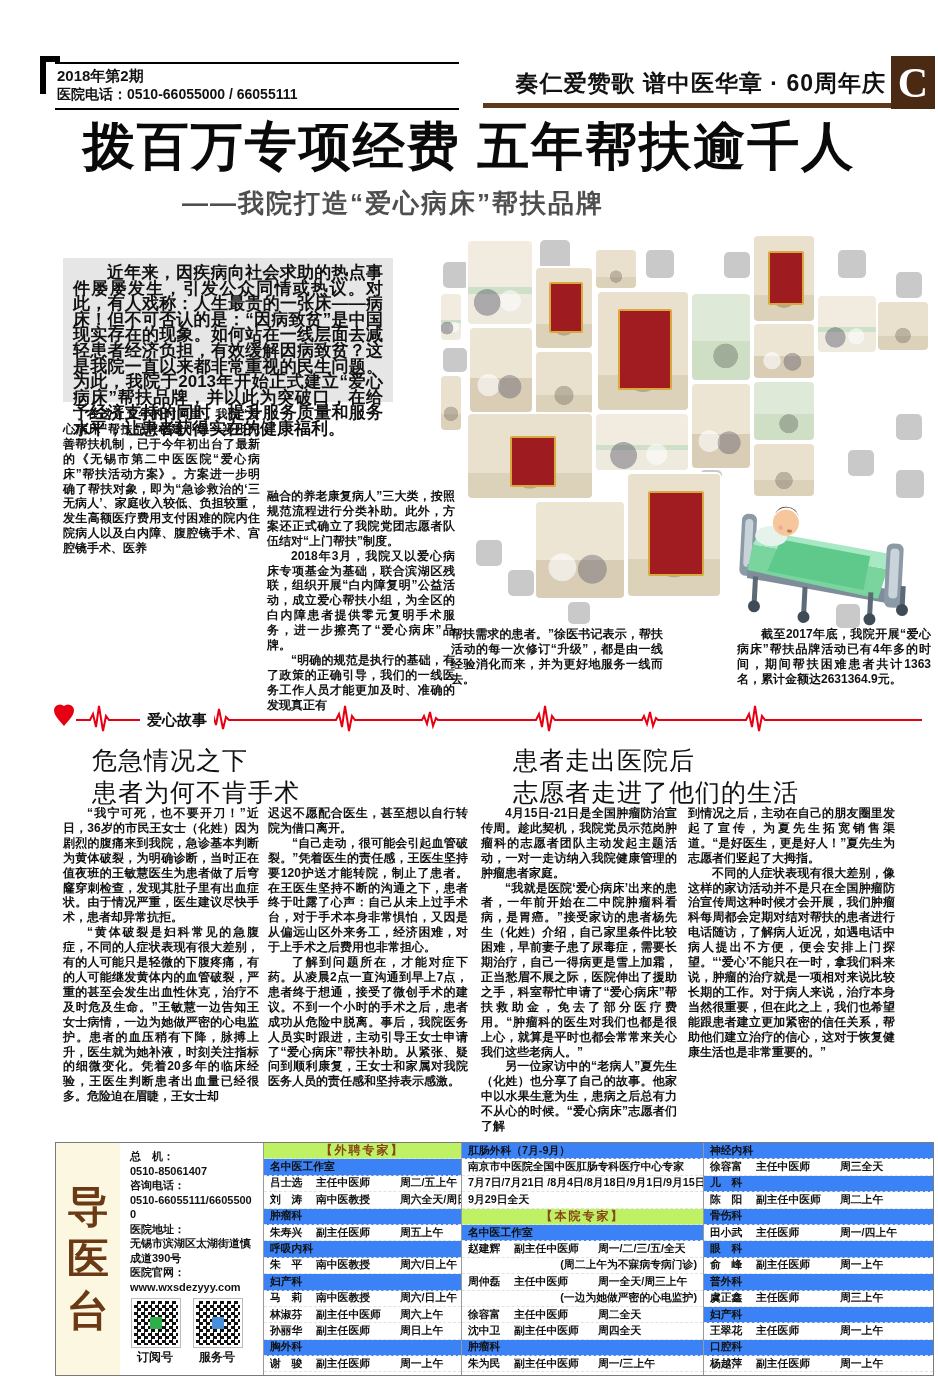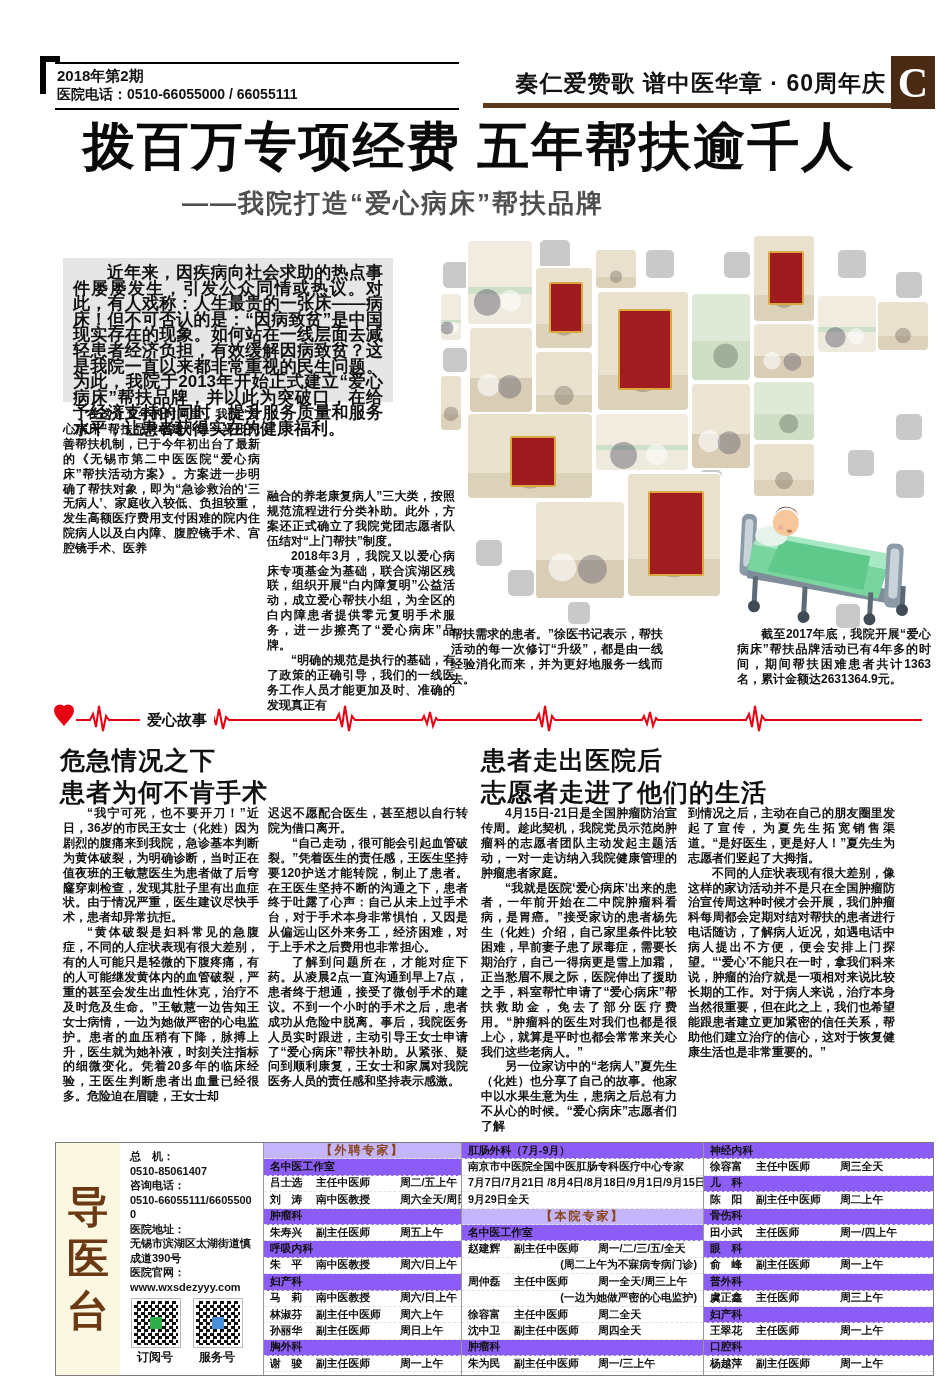--- a/index.html
+++ b/index.html
@@ -59,21 +59,21 @@
   .ph-bannerBig::after { content:""; position:absolute; left:22%; top:14%; width:56%; height:66%;
       background:#a01c20; border:2px solid #d9a93f; border-radius:2px; }
   .ph-bannerWide::after { content:""; position:absolute; left:34%; top:26%; width:34%; height:56%;
       background:#9e1b1f; border:2px solid #d9a93f; border-radius:2px; }
 
   
   .divider-svg { left:50px; top:700px; }
   .divider-label { left:140px; top:711px; font-size:15px; font-weight:900; background:#fff; padding:0 7px; }
 
   
-  .story-title { font-size:25px; font-weight:700; line-height:1.28; letter-spacing:1px; }
+  .story-title { font-size:25px; font-weight:400; line-height:1.28; letter-spacing:1px;margin-left:32px; }
   .st1 { left:60px;  top:744px; width:410px; }
   .st2 { left:481px; top:744px; width:450px; }
   .s1c1 { left:63px;  top:806px; width:196px; height:286px; }
   .s1c2 { left:268px; top:806px; width:200px; height:286px; }
   .s2c1 { left:481px; top:806px; width:196px; height:286px; }
   .s2c2 { left:688px; top:806px; width:207px; height:286px; }
 
   
   .guide-box { left:55px; top:1142px; width:877px; height:232px; border:1.5px solid #7a7a7a; background:#fff; }
   .g-inner { position:absolute; inset:0; }
@@ -92,22 +92,22 @@
   .qr.qr-srv::after { background:#4a90d9; }
   .qr-labels { display:flex; gap:26px; margin-left:7px; margin-top:2px; }
   .qr-labels span { font-size:12px; font-weight:bold;text-align:center; }
 
   .g-col { position:absolute; top:0; height:100%; border-left:1px solid #999; box-sizing:border-box; overflow:hidden; }
   .g-colA { left:207px; width:198px; }
   .g-colB { left:405px; width:242px; }
   .g-colC { left:647px; width:230px; }
   .srow { display:flex; align-items:center; height:16.4px; font-size:10.8px; font-weight:bold;
           padding:0 6px; border-bottom:1px dashed #e2e2e2; box-sizing:border-box; white-space:nowrap; }
-  .srow.dept   { background:#8b5cf6; }
-  .srow.banner { background:#c4b5fd; color:#8a4415; justify-content:center; letter-spacing:2px; font-size:12px; }
+  .srow.dept   { background:#3b82f6; }
+  .srow.banner { background:#bef264; color:#8a4415; justify-content:center; letter-spacing:2px; font-size:12px; }
   .srow.note   { justify-content:flex-end; }
   .srow.text   { }
   .sn { width:46px; flex:none; } .st { width:84px; flex:none; } .sw { flex:1; }
 </style>
 </head>
 <body>
 
 <div class="page">
 
   <div class="abs corner-mark-v"></div>

